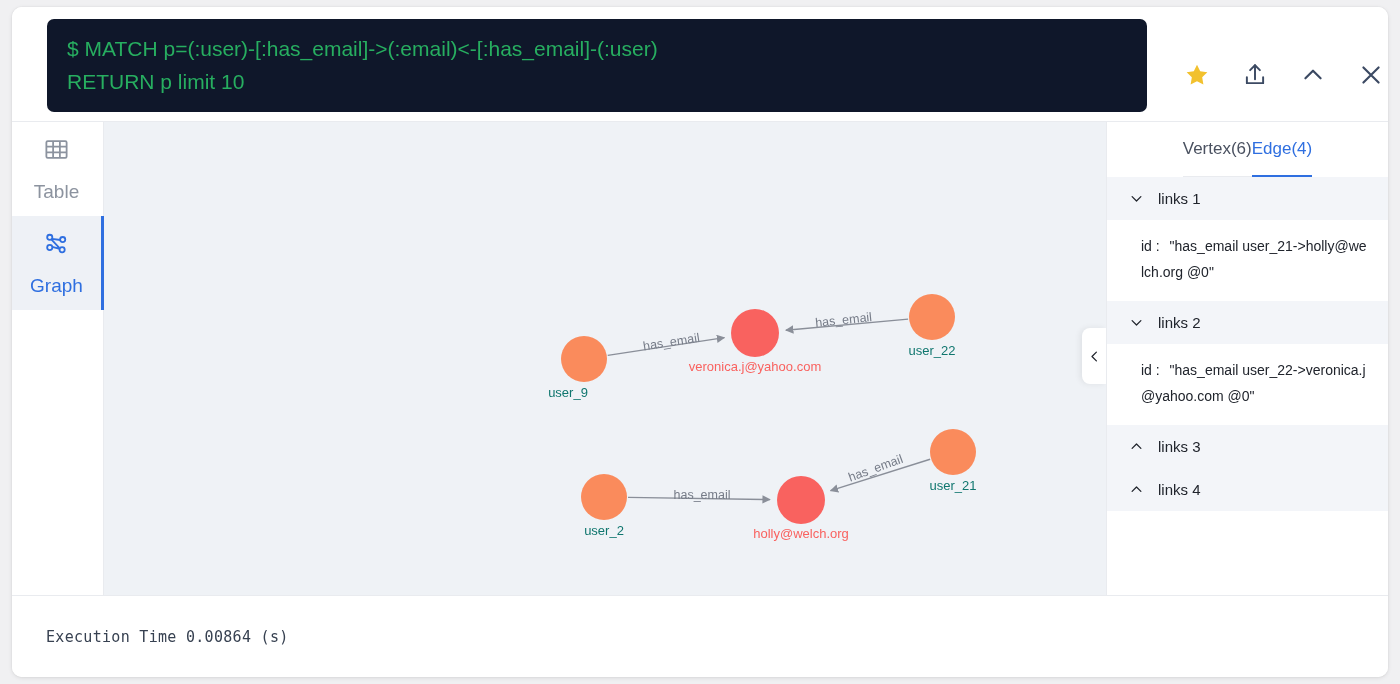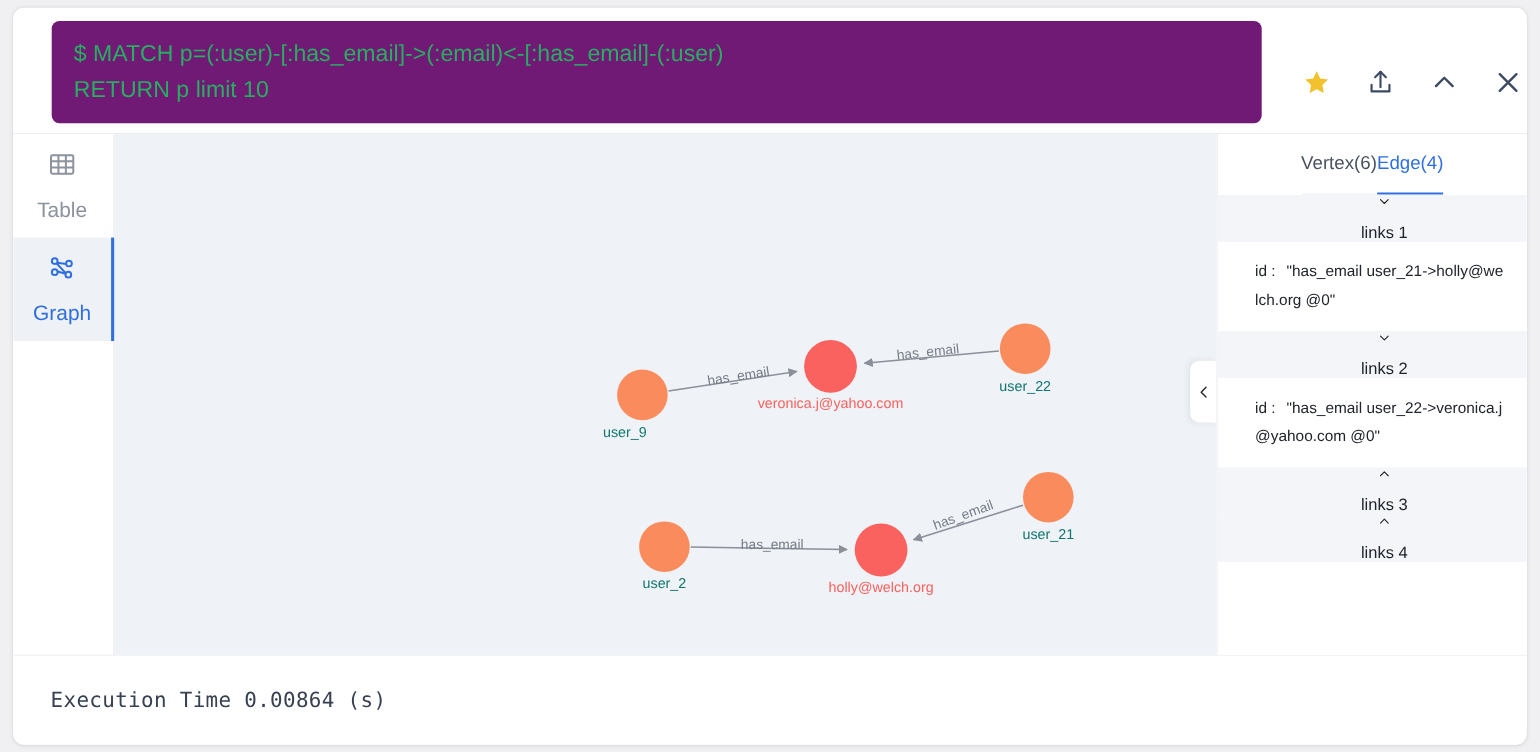--- a/index.html
+++ b/index.html
@@ -32,21 +32,21 @@
     flex: 0 0 114px;
     display: flex;
     align-items: flex-start;
     padding: 12px 0 0 0;
     background: #ffffff;
   }
   .query-box {
     margin-left: 35px;
     width: 1100px;
     min-height: 90px;
-    background: #701a75;
+    background: #0f172a;
     border-radius: 7px;
     padding: 13px 20px 14px 20px;
     color: #27ae60;
     font-size: 21px;
     line-height: 33px;
     font-family: "Liberation Sans", sans-serif;
     white-space: pre-wrap;
     word-break: break-word;
     overflow: hidden;
     outline: none;
@@ -184,21 +184,20 @@
   .group-header {
     height: 43px;
     display: flex;
     align-items: center;
     gap: 14px;
     padding-left: 22px;
     background: #f3f5f9;
     font-size: 15px;
     color: #20242c;
     cursor: pointer;
-    flex-direction: column;
   }
   .group-body {
     background: #ffffff;
     padding: 13px 20px 16px 34px;
     font-size: 14px;
     line-height: 26px;
     color: #20242c;
     word-break: break-all;
   }
   .group-body .kv-key { margin-right: 6px; }
@@ -208,21 +207,21 @@
     height: 82px;
     flex: 0 0 82px;
     background: #ffffff;
     border-top: 1px solid #e9ebef;
     display: flex;
     align-items: center;
     padding-left: 34px;
   }
   .exec-time {
     font-family: "DejaVu Sans Mono", monospace;
-    font-size: 19px;
+    font-size: 15px;
     color: #374151;
     letter-spacing: 0.3px;
   }
 </style>
 </head>
 <body>
 
 <div class="app-card">
 
   <div class="query-bar">

